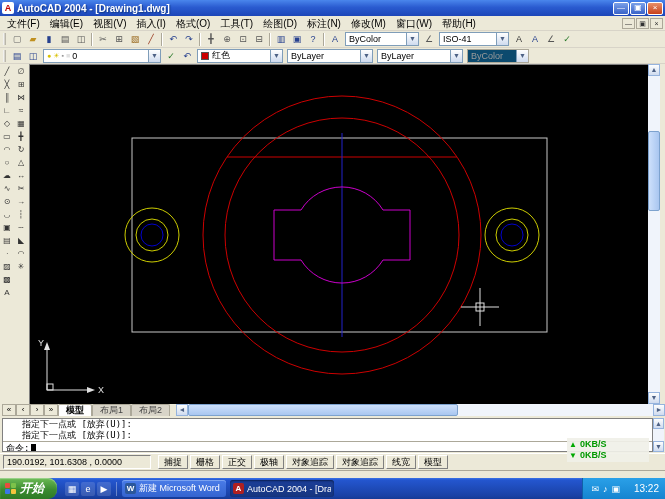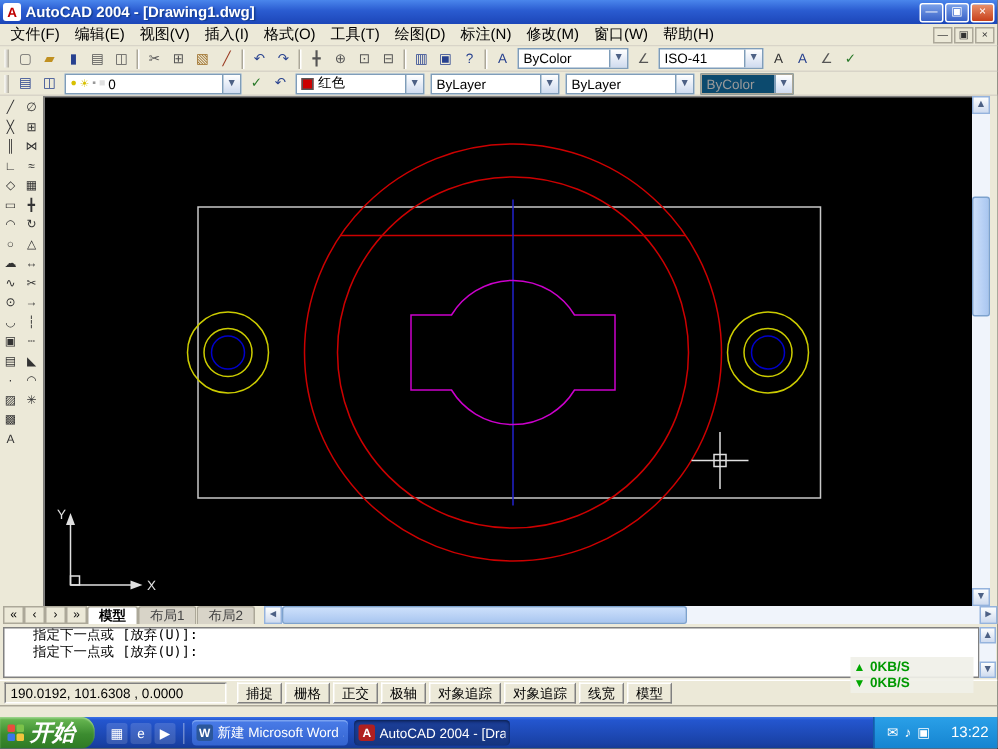--- a/index.html
+++ b/index.html
@@ -51,21 +51,21 @@
 .cmdprompt{line-height:12px;padding-left:3px;border-top:1px solid #aca899;margin-top:auto;display:flex;align-items:center}
 .cursorblock{display:inline-block;width:5px;height:9px;background:#000;margin-left:2px}
 .cmdscroll{width:11px;display:flex;flex-direction:column;justify-content:space-between;background:#f0f4fb}
 
 .statusbar{height:17px;background:#ece9d8;border-top:1px solid #fff;display:flex;align-items:center;padding:4px 3px;font-size:9px}
 .coords{width:148px;height:14px;border:1px solid;border-color:#808080 #fff #fff #808080;line-height:12px;padding:0 3px;margin-right:6px;white-space:nowrap;overflow:hidden}
 .stbtn{height:14px;border:1px solid;border-color:#fff #808080 #808080 #fff;background:#ece9d8;padding:0 5px;margin:0 1px;line-height:12px;white-space:nowrap}
 .gap{height:8px;background:#ece9d8;border-top:1px solid #aca899}
 
 .taskbar{position:absolute;left:0;bottom:0;width:665px;height:21px;background:linear-gradient(180deg,#3a72e8 0%,#2456cf 10%,#1941a5 85%,#153a95 100%);display:flex;align-items:center;z-index:10}
-.startbtn{height:21px;padding:0 13px 0 5px;background:linear-gradient(180deg,#6cbb55,#3c8c30 55%,#2e7a24);border-radius:0 9px 9px 0;display:flex;align-items:center;color:#fff;font-weight:bold;font-style:italic;font-size:15px;box-shadow:inset 0 1px 1px #9ed48e;flex:none}
+.startbtn{height:21px;padding:0 13px 0 5px;background:linear-gradient(180deg,#6cbb55,#3c8c30 55%,#2e7a24);border-radius:0 9px 9px 0;display:flex;align-items:center;color:#fff;font-weight:bold;font-style:italic;font-size:12px;box-shadow:inset 0 1px 1px #9ed48e;flex:none}
 .flag{width:11px;height:11px;display:grid;grid-template-columns:5px 5px;grid-gap:1px;margin-right:4px}
 .flag span{width:5px;height:5px;border-radius:1px;display:block}
 .ql{display:flex;align-items:center;margin:0 3px;padding:0 4px;border-right:1px solid rgba(255,255,255,.35)}
 .qlicon{width:14px;height:14px;margin:0 1px;font-size:9px;color:#fff;text-align:center;line-height:14px;background:rgba(255,255,255,.14);border-radius:2px}
 .taskwin{width:104px;height:17px;margin:0 2px;border-radius:3px;background:linear-gradient(180deg,#4a7ce8,#3464d0);display:flex;align-items:center;color:#fff;font-size:9px;padding:0 3px;box-shadow:inset 0 1px 0 #7aa2f0;overflow:hidden;flex:none}
 .taskwin.active{background:linear-gradient(180deg,#1c3f9a,#16357f);box-shadow:inset 0 1px 2px #0a1f50}
 .ticon{width:11px;height:11px;border-radius:2px;font-size:8px;line-height:11px;text-align:center;margin-right:3px;font-weight:bold;flex:none}
 .twlabel{white-space:nowrap;overflow:hidden}
 .tray{margin-left:auto;height:21px;background:linear-gradient(180deg,#2aa0e8,#1584d0);border-left:1px solid #1060a8;display:flex;align-items:center;padding:0 6px;color:#fff;flex:none}
 .trayicon{font-size:9px;margin:0 2px}
@@ -340,20 +340,24 @@
     <div class="scrbtn" style="width:12px;height:12px;margin-left:auto">►</div>
   </div>
 </div>
 
 <div class="cmd">
   <div class="cmdinner">
     <div>
         <div class="cmdline">指定下一点或 [放弃(U)]:</div>
         <div class="cmdline">指定下一点或 [放弃(U)]:</div>
       </div>
+    <div class="cmdline cmdprompt">
+      <span>命令:</span>
+      <span class="cursorblock"></span>
+    </div>
   </div>
   <div class="cmdscroll">
     <div class="scrbtn" style="height:11px">▲</div>
     <div class="scrbtn" style="height:11px">▼</div>
   </div>
 </div>
 
 <div class="statusbar">
   <div class="coords">190.0192, 101.6308 , 0.0000</div>
   <div style="display:flex">

